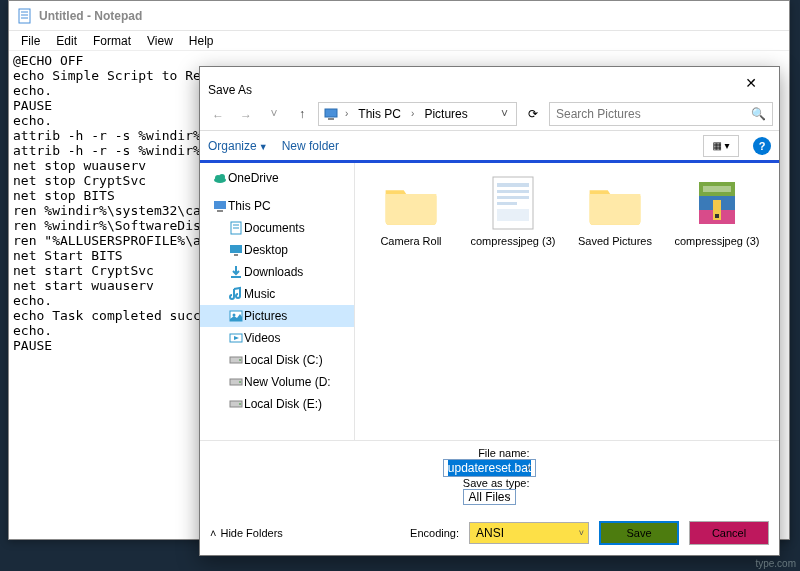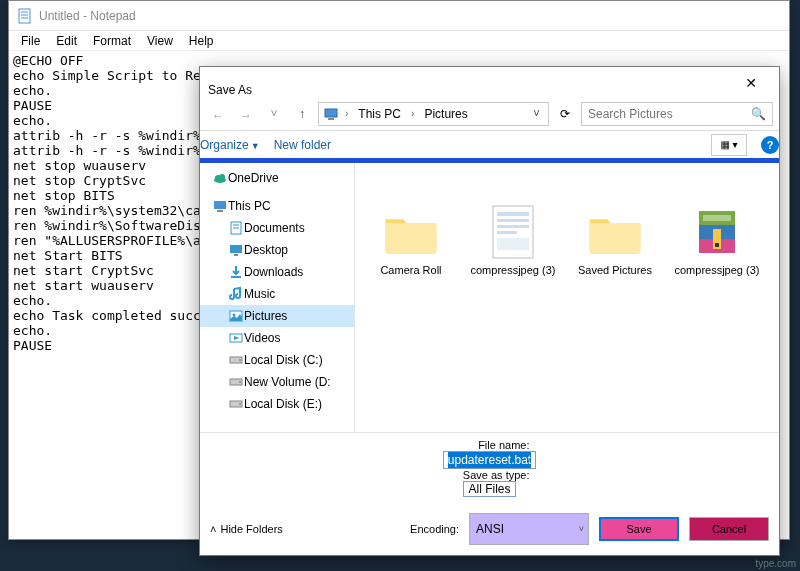--- a/index.html
+++ b/index.html
@@ -1,84 +1,84 @@
 <!DOCTYPE html>
 <html><head>
 <meta charset="utf-8">
 <style>
 * { box-sizing: border-box; margin: 0; padding: 0; }
 body { font-family: "Segoe UI", Tahoma, sans-serif; font-size: 12px; background: #1a2a3a; width: 800px; height: 571px; overflow: hidden; position: relative; }
 
 
 .notepad { position: absolute; top: 0; left: 8px; width: 782px; height: 540px; background: #fff; border: 1px solid #888; box-shadow: 0 2px 8px rgba(0,0,0,.3); }
-.np-title { height: 30px; background: #fff; display: flex; align-items: center; padding: 0 8px; border-bottom: 1px solid #e5e5e5; color: #888; }
+.np-title { height: 30px; background: #fff; display: flex; align-items: center; padding: 0 8px; border-bottom: 1px solid #e5e5e5; color: #888; font-weight: bold; }
 .np-title-icon { width: 16px; height: 16px; margin-right: 6px; display: inline-flex; }
 .np-menu { height: 20px; display: flex; align-items: center; padding: 0 6px; gap: 4px; border-bottom: 1px solid #eee; }
 .np-menu span { padding: 16px 6px; cursor: default; }
 .np-body { padding: 2px 4px; font-family: Consolas, monospace; font-size: 13px; line-height: 15px; white-space: pre; color: #000; }
 
 
 .dialog { position: absolute; top: 66px; left: 199px; width: 581px; height: 490px; background: #fff; border: 1px solid #7a7a7a; box-shadow: 0 6px 20px rgba(0,0,0,.4); display: flex; flex-direction: column; }
 .dlg-title { height: 30px; display: flex; align-items: flex-end; padding: 0 8px; }
 .dlg-title-text { flex: 1; font-size: 12px; }
 .dlg-close { width: 40px; height: 28px; display: flex; align-items: center; justify-content: center; font-size: 14px; }
 
 .dlg-nav { height: 34px; display: flex; align-items: center; padding: 0 6px; gap: 4px; border-bottom: 1px solid #ddd; }
 .nav-btn { width: 24px; height: 24px; display: flex; align-items: center; justify-content: center; color: #999; }
 .nav-btn.enabled { color: #333; }
 .breadcrumb { flex: 1; height: 24px; border: 1px solid #ccc; display: flex; align-items: center; padding: 0 4px; gap: 2px; background: #fff; }
 .bc-icon { width: 16px; height: 16px; }
 .bc-sep { color: #666; font-size: 10px; padding: 0 4px; }
 .bc-item { padding: 2px 4px; }
 .bc-dd { margin-left: auto; color: #555; padding: 0 4px; }
 .refresh-btn { width: 24px; height: 24px; display: flex; align-items: center; justify-content: center; }
-.search { width: 192px; height: 24px; border: 1px solid #ccc; display: flex; align-items: center; padding: 0 6px; color: #888; }
+.search { width: 224px; height: 24px; border: 1px solid #ccc; display: flex; align-items: center; padding: 0 6px; color: #888; }
 .search input { border: none; outline: none; flex: 1; font-size: 12px; color: #333; }
 .search-icon { color: #666; }
 
-.dlg-toolbar { height: 32px; display: flex; align-items: center; padding: 0 0; gap: 14px; border-bottom: 5px solid #1d4ed8; }
+.dlg-toolbar { height: 32px; display: flex; align-items: center; padding: 0 8px; gap: 14px; border-bottom: 3px solid #1d4ed8; }
 .tb-link { color: #1a5ea3; cursor: default; }
 .tb-dd { font-size: 9px; color: #1a5ea3; margin-left: 2px; }
 .tb-spacer { flex: 1; }
 .tb-view { width: 36px; height: 22px; border: 1px solid #ccc; display: flex; align-items: center; justify-content: center; font-size: 10px; }
 .tb-help { width: 18px; height: 18px; border-radius: 50%; background: #0078d7; color: #fff; display: flex; align-items: center; justify-content: center; font-size: 11px; font-weight: bold; }
 
 .dlg-main { flex: 1; display: flex; overflow: hidden; }
 
 .tree { width: 155px; border-right: 1px solid #e5e5e5; overflow-y: auto; padding: 4px 0; }
 .tree-item { display: flex; align-items: center; height: 22px; padding-left: 12px; cursor: default; }
 .tree-item.indent { padding-left: 28px; }
 .tree-item.sel { background: #cce8ff; }
 .tree-icon { width: 16px; height: 16px; display: flex; align-items: center; justify-content: center; }
 .tree-sep { height: 6px; }
 
 .files { flex: 1; padding: 8px; display: flex; flex-wrap: wrap; align-content: flex-start; gap: 6px; }
-.file-item { width: 96px; height: 110px; display: flex; flex-direction: column; align-items: center; justify-content: flex-end; padding: 4px; text-align: center; }
+.file-item { width: 96px; height: 110px; display: flex; flex-direction: column; align-items: center; justify-content: flex-start; padding: 4px; text-align: center; }
 .file-icon { width: 64px; height: 56px; display: flex; align-items: center; justify-content: center; margin-bottom: 4px; }
 .file-label { font-size: 11px; line-height: 13px; word-break: break-word; }
 
 .folder-svg { width: 58px; height: 48px; }
 .doc-svg { width: 48px; height: 56px; }
 .rar-svg { width: 44px; height: 50px; }
 
 .dlg-fields { padding: 6px 10px; border-top: 1px solid #e5e5e5; }
 .field-row { display: flex; align-items: center; height: 26px; margin-bottom: 4px; flex-direction: column; }
 .field-label { width: 100px; text-align: right; padding-right: 10px; font-size: 11px; }
 .field-input { flex: 1; height: 22px; border: 1px solid #7a9ec7; padding: 0 4px; display: flex; align-items: center; background: #fff; position: relative; }
 .field-input.sel-text { background: #fff; }
 .sel-highlight { background: #0078d7; color: #fff; padding: 1px 0; }
 .field-dd { position: absolute; right: 4px; font-size: 9px; color: #555; }
 
 .dlg-bottom { display: flex; align-items: center; padding: 8px 10px 10px; gap: 10px; }
 .hide-folders { display: flex; align-items: center; gap: 4px; font-size: 11px; }
 .bottom-spacer { flex: 1; }
 .enc-label { font-size: 11px; }
-.enc-select { width: 120px; height: 32px; border: 1px solid #adadad; display: flex; align-items: center; padding: 0 6px; position: relative; background: #c4b5fd; }
+.enc-select { width: 120px; height: 22px; border: 1px solid #adadad; display: flex; align-items: center; padding: 0 6px; position: relative; background: #fde047; }
 .btn { width: 80px; height: 24px; border: 1px solid #adadad; background: #be185d; display: flex; align-items: center; justify-content: center; font-size: 11px; }
-.btn.primary { border: 2px solid #0078d7; background: #ec4899; }
+.btn.primary { border: 2px solid #0078d7; background: #4d7c0f; }
 
 .watermark { position: absolute; right: 4px; bottom: 2px; font-size: 10px; color: #9aa; opacity: .6; }
 </style>
 </head>
 <body>
 
 <div class="notepad">
   <div class="np-title">
     <span class="np-title-icon">
       <svg viewBox="0 0 16 16">

